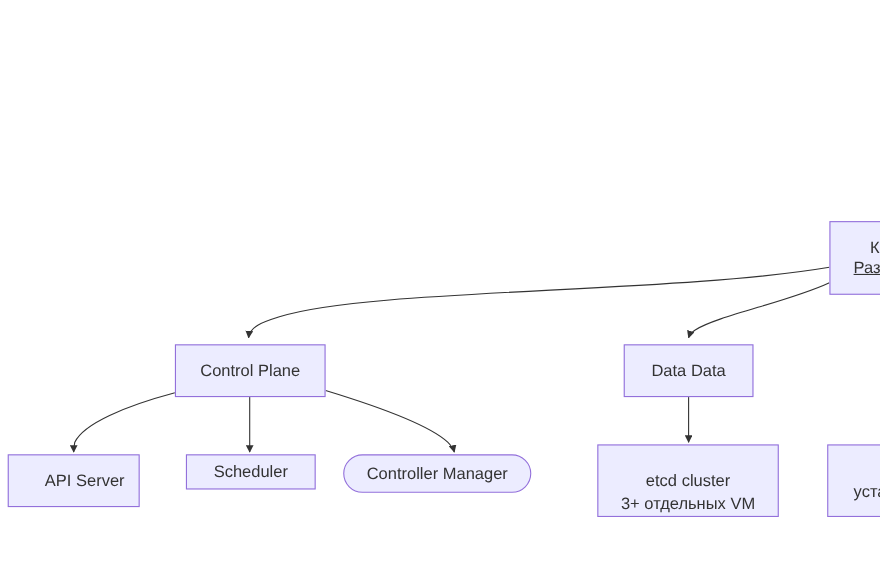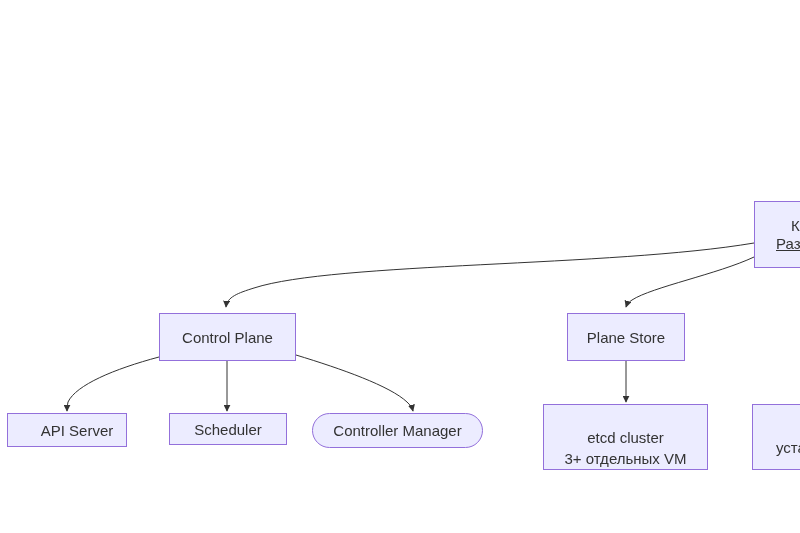--- a/index.html
+++ b/index.html
@@ -68,24 +68,24 @@
   <div class="node clipped" style="left:754px; top:201px; width:246px; height:67px;">
     <span class="frag" style="left:36px; top:13px;">К</span>
     <span class="frag" style="left:21px; top:31px;text-decoration:underline;">Раз</span>
   </div>
 
   <div class="node" style="left:159px; top:313px; width:137px; height:48px;">
     <span>Control Plane</span>
   </div>
 
   <div class="node" style="left:567px; top:313px; width:118px; height:48px;">
-    <span>Plane Store</span>
+    <span>Data Data</span>
   </div>
 
-  <div class="node" style="left:7px; top:413px; width:120px; height:34px;padding-left:20px;">
+  <div class="node" style="left:7px; top:413px; width:120px; height:48px;padding-left:20px;">
     <span>API Server</span>
   </div>
 
   <div class="node" style="left:169px; top:413px; width:118px; height:32px;">
     <span>Scheduler</span>
   </div>
 
   <div class="node" style="left:312px; top:413px; width:171px; height:35px;border-radius:20px;">
     <span>Controller Manager</span>
   </div>

